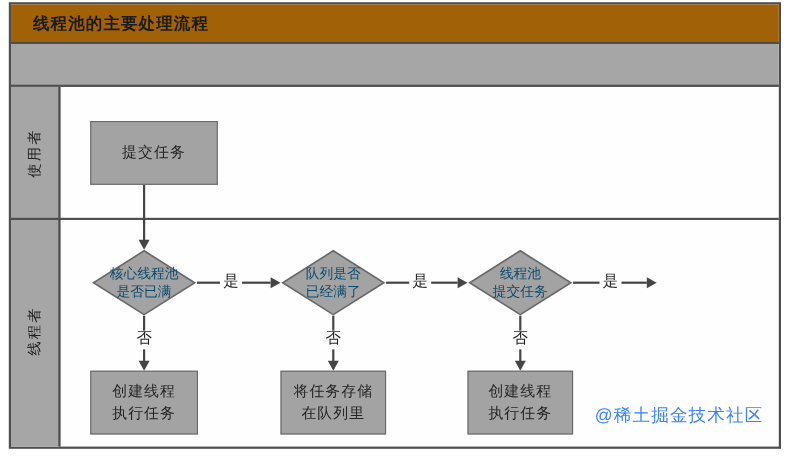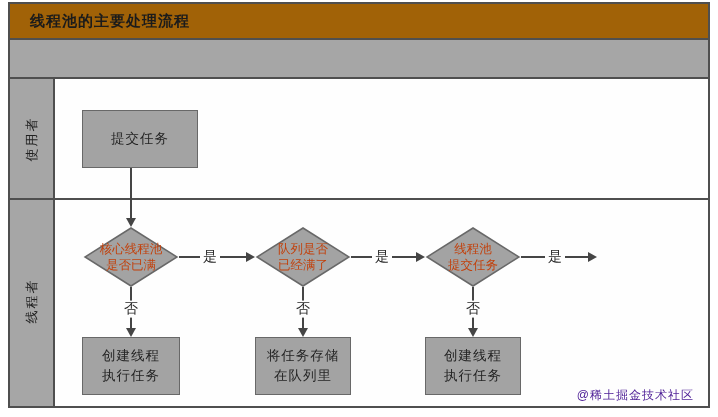--- a/index.html
+++ b/index.html
@@ -48,39 +48,39 @@
     background:#a3a3a3;border:1.5px solid #686868;
     display:flex;align-items:center;justify-content:center;text-align:center;
     font-size:13.5px;color:#242424;line-height:1.45;letter-spacing:1px;
     white-space:pre-line;
   }
   .diamond{position:absolute;width:96px;height:60px;}
   .diamond svg{position:absolute;left:0;top:0;}
   .diamond .dtext{
     position:absolute;left:0;top:0;width:100%;height:100%;
     display:flex;align-items:center;justify-content:center;text-align:center;
-    font-size:12.5px;color:#c2410c;line-height:1.3;white-space:pre-line;
+    font-size:12.5px;color:#0c4a6e;line-height:1.3;white-space:pre-line;
   }
   
   .hline{position:absolute;height:2px;background:#454545;}
   .vline{position:absolute;width:2px;background:#454545;}
   .arr-d{position:absolute;width:0;height:0;
     border-left:5px solid transparent;border-right:5px solid transparent;
     border-top:9px solid #454545;}
   .arr-r{position:absolute;width:0;height:0;
     border-top:5px solid transparent;border-bottom:5px solid transparent;
     border-left:9px solid #454545;}
   .edge-label{
     position:absolute;font-size:14px;color:#1f1f1f;background:#fefefe;
     padding:0 3px;transform:translate(-50%,-50%);line-height:1.2;
   }
   .watermark{
-    position:absolute;right:14px;bottom:2px;
+    position:absolute;right:14px;bottom:17px;
     font-family:"Liberation Sans","DejaVu Sans",sans-serif;
-    font-size:12px;color:#4c1d95;letter-spacing:1px;
+    font-size:16px;color:#3b82f6;letter-spacing:1px;
   }
 </style>
 </head>
 <body>
 
 <div class="diagram">
 
   <div class="title-row">
     <span class="t">线程池的主要处理流程</span>
   </div>

